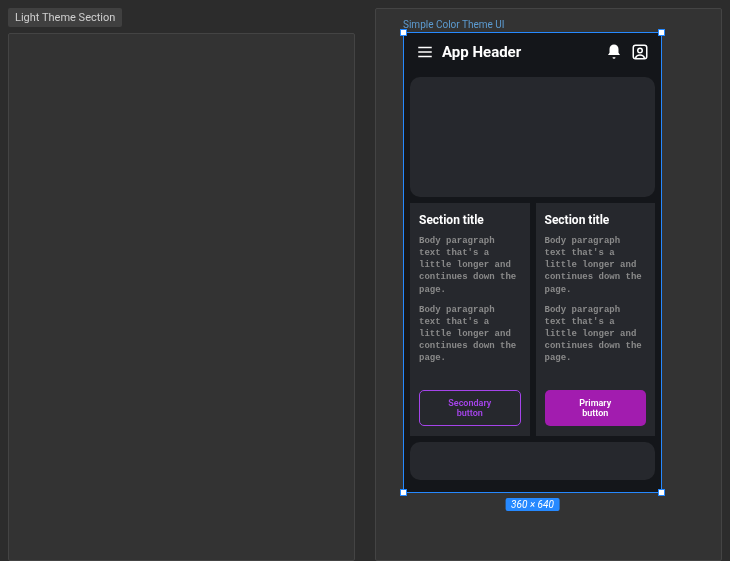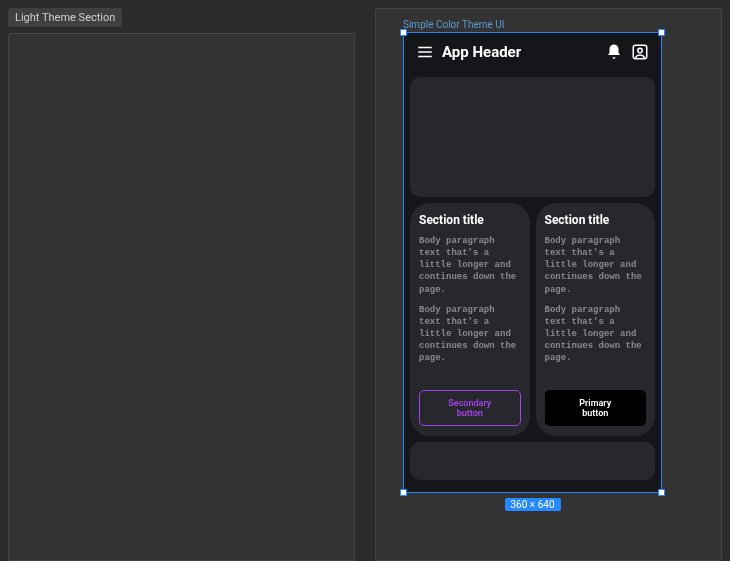--- a/index.html
+++ b/index.html
@@ -69,20 +69,21 @@
       position: absolute;
       left: 50%;
       bottom: -19px;
       transform: translateX(-50%);
       background: #2689ff;
       color: #fff;
       font-size: 10px;
       padding: 1px 6px;
       border-radius: 2px;
       white-space: nowrap;
+      font-style: italic;
     }
     
     .app-header {
       display: flex;
       gap: 8px;
       padding: 4px 6px 6px 6px;
     }
     .menu-icon, .bell-icon, .user-icon {
       width: 18px; height: 18px; fill: none; stroke: #fff; stroke-width: 2;
     }
@@ -99,21 +100,21 @@
       flex-shrink: 0;
     }
     .cards-row {
       display: flex;
       gap: 6px;
       flex: 0 0 auto;
     }
     .card {
       flex: 1;
       background: #26282d;
-      border-radius: 20px;
+      border-radius: 0;
       padding: 10px 9px;
       display: flex;
       flex-direction: column;
       gap: 8px;
     }
     .card-title {
       color: #fff;
       font-weight: 700;
       font-size: 12px;
     }
@@ -134,21 +135,21 @@
       text-align: center;
       border: 1.5px solid transparent;
     }
     .btn-secondary {
       color: #a544ea;
       border-color: #a544ea;
       background: transparent;
     }
     .btn-primary {
       color: #fff;
-      background: #000000;
+      background: #a21caf;
     }
     .bottom-card {
       background: #26282d;
       border-radius: 10px;
       height: 38px;
       flex-shrink: 0;
     }
   </style>
 </head>
 <body>

